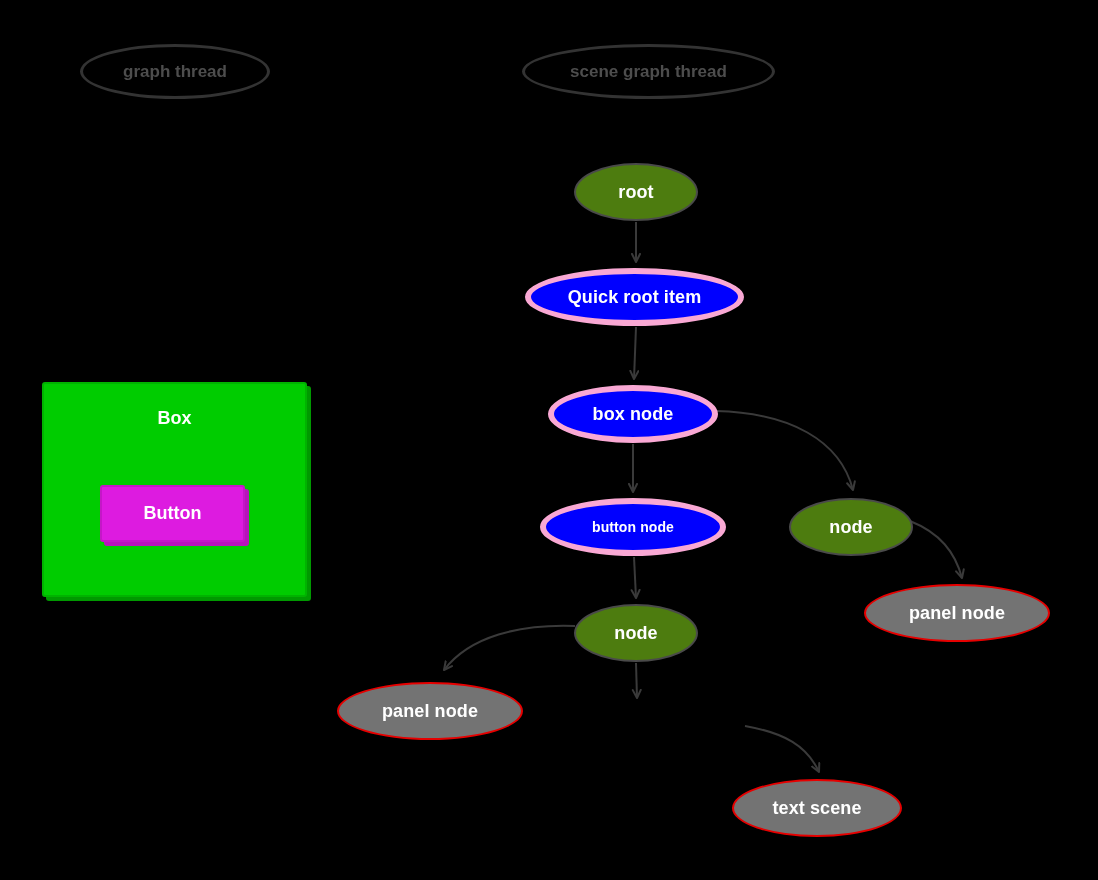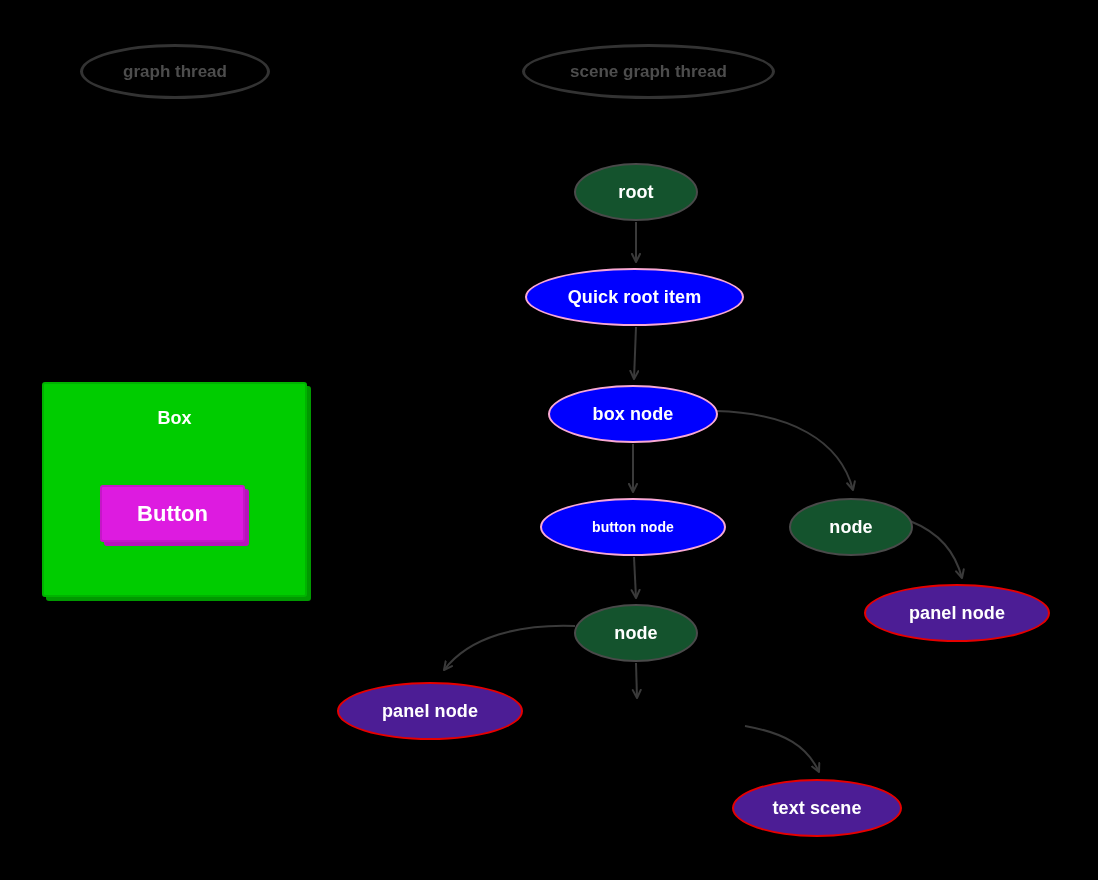--- a/index.html
+++ b/index.html
@@ -30,29 +30,29 @@
     justify-content: center;
     border-radius: 50%;
     box-sizing: border-box;
     color: #ffffff;
     font-weight: bold;
     white-space: nowrap;
     text-align: center;
     letter-spacing: 0.1px;
   }
   .node-gray {
-    background: #14532d;
+    background: #4d7c0f;
     border: 2px solid #4a4a4a;
   }
   .node-blue {
     background: #0000ff;
-    border: 2px solid #f9a8d4;
+    border: 6px solid #f9a8d4;
   }
   .node-red {
-    background: #4c1d95;
+    background: #737373;
     border: 2px solid #e60000;
   }
   .thread-ellipse {
     position: absolute;
     border-radius: 50%;
     background: transparent;
     border: 3px solid #333333;
     box-sizing: border-box;
     display: flex;
     align-items: center;
@@ -86,21 +86,21 @@
     box-sizing: border-box;
     background: #dd1be0;
     border: 2px solid #c417c7;
     border-radius: 3px;
     box-shadow: 4px 4px 0 0 #b814bb;
     display: flex;
     align-items: center;
     justify-content: center;
     color: #ffffff;
     font-weight: bold;
-    font-size: 22px;
+    font-size: 18px;
   }
   .watermark {
     position: absolute;
     left: 22px;
     top: 835px;
     color: #d0d0d0;
     font-size: 21px;
     font-weight: normal;
     letter-spacing: 0.2px;
   }

